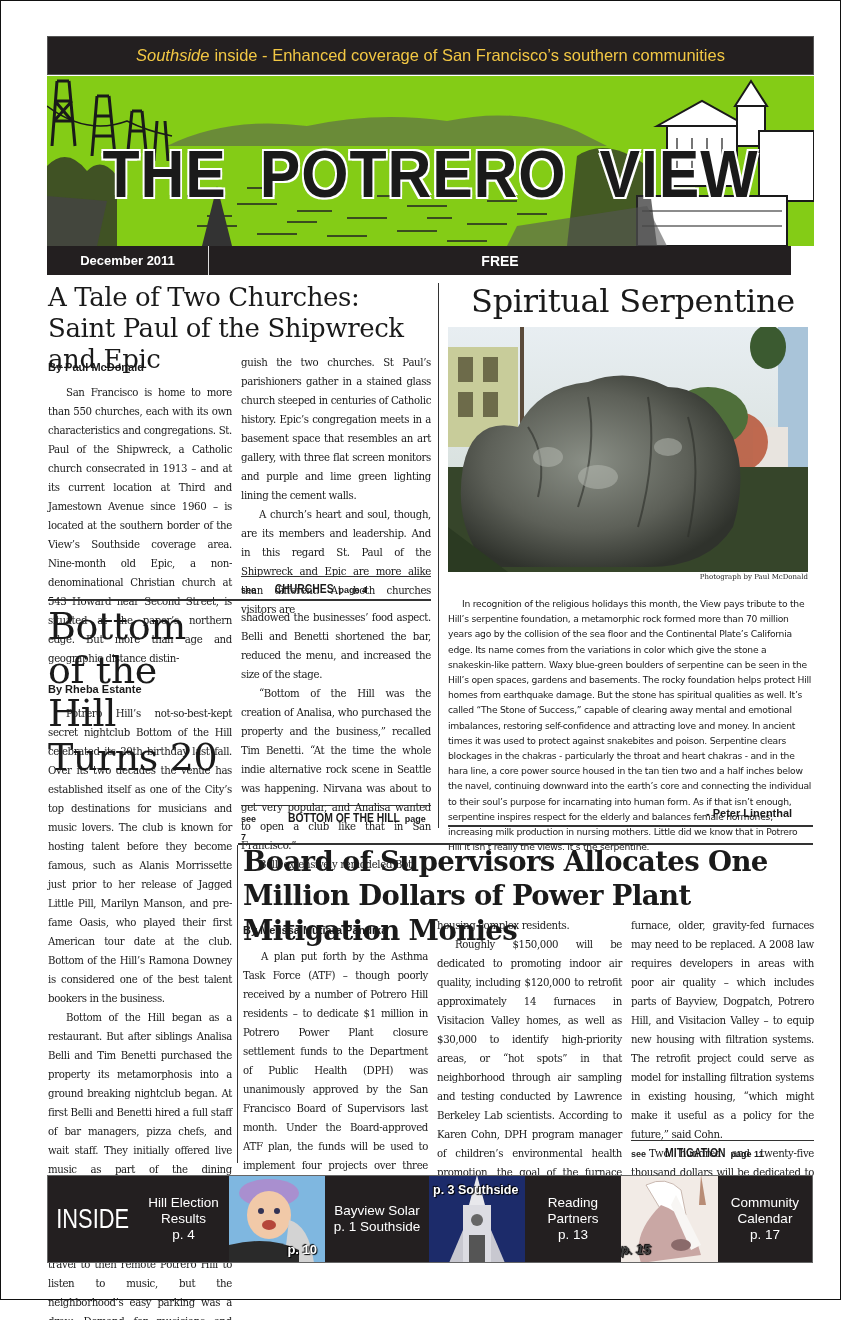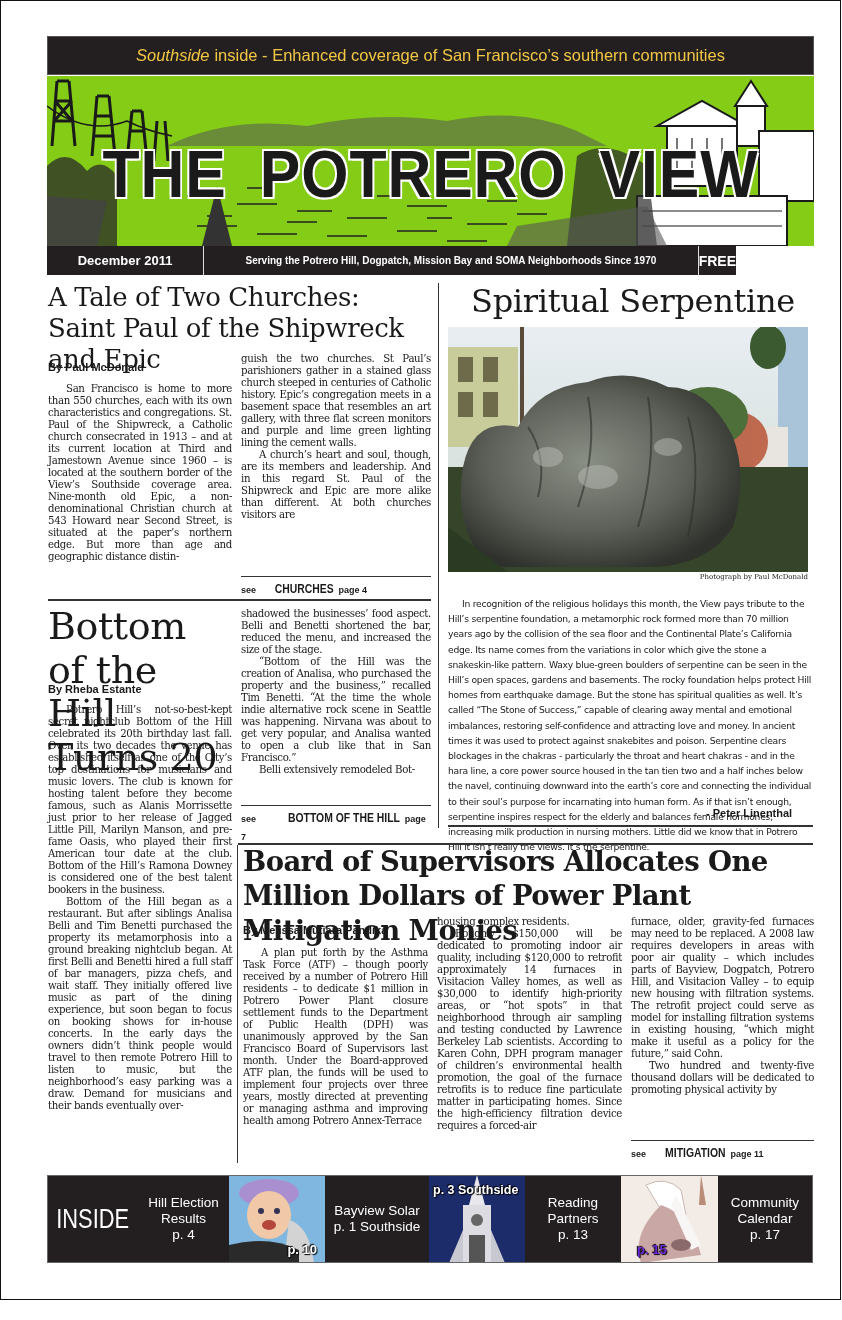--- a/index.html
+++ b/index.html
@@ -15,41 +15,41 @@
 
   
   .masthead { position: absolute; left: 47px; top: 76px; width: 767px; height: 170px; overflow: hidden; background: #84cc16; }
   .masthead svg { position: absolute; left: 0; top: 0; }
   .mast-title { position: absolute; left: 0; top: 58px; width: 767px; height: 80px; display: flex; align-items: center; justify-content: center;
     font-family: "Liberation Sans", sans-serif; font-weight: bold; font-size: 66px; letter-spacing: 1px; color: #1a1a1a;
     transform: scaleX(0.92); text-shadow: 2px 2px 0 #fff, -2px -2px 0 #fff, 2px -2px 0 #fff, -2px 2px 0 #fff; }
   .mast-title span { margin: 0 18px; }
 
   
-  .date-bar { position: absolute; left: 47px; top: 246px; width: 689px; height: 29px; background: #231f20; color: #fff; display: flex;
+  .date-bar { position: absolute; left: 47px; top: 246px; width: 744px; height: 29px; background: #231f20; color: #fff; display: flex;
     font-family: "Liberation Sans", sans-serif; }
   .date-bar .cell { display: flex; align-items: center; justify-content: center; border-right: 1px solid #ddd; }
   .date-bar .c1 { width: 162px; font-weight: bold; font-size: 13px; }
   .date-bar .c2 { width: 510px; font-size: 10px; font-weight: bold; }
   .date-bar .c3 { flex: 1; border-right: none; font-weight: bold; font-size: 14px; }
 
   
   .vline { position: absolute; background: #333; width: 1px; }
   .hline { position: absolute; background: #333; height: 2px; }
 
   
   .hl { position: absolute; font-family: "DejaVu Serif", serif; color: #1a1a1a; line-height: 1.2; }
   .hl-churches { left: 48px; top: 282px; width: 385px; font-size: 26px; font-weight: normal; letter-spacing: -0.4px; }
   .hl-serpentine { left: 448px; top: 282px; width: 370px; text-align: center; font-size: 32px; font-weight: normal; letter-spacing: -0.3px; }
   .hl-bottom { left: 48px; top: 605px; width: 185px; font-size: 38px; font-weight: normal; line-height: 1.15; letter-spacing: -0.4px; }
   .hl-board { left: 243px; top: 844px; width: 575px; font-size: 27.5px; font-weight: bold; line-height: 1.25; letter-spacing: -0.6px; }
 
   .byline { position: absolute; font-family: "Liberation Sans", sans-serif; font-weight: bold; font-size: 11px; color: #1a1a1a; }
 
-  .col { position: absolute; font-family: "DejaVu Serif", serif; font-size: 10.2px; line-height: 12px; text-align: justify; color: #1a1a1a; letter-spacing: -0.35px; }
+  .col { position: absolute; font-family: "DejaVu Serif", serif; font-size: 10.2px; line-height: 19px; text-align: justify; color: #1a1a1a; letter-spacing: -0.35px; }
   .col p { text-indent: 18px; }
   .col p.noindent { text-indent: 0; }
 
   .see-ref { position: absolute; font-family: "Liberation Sans", sans-serif; text-align: left; color: #1a1a1a; }
   .see-ref .small { font-size: 9px; font-weight: bold; }
   .see-ref .big { font-size: 13px; font-weight: bold; transform: scaleX(0.8); display: inline-block; transform-origin: right; letter-spacing: 0; }
 
   
   .photo { position: absolute; left: 448px; top: 327px; width: 360px; height: 245px; overflow: hidden; }
   .photo-credit { position: absolute; left: 448px; top: 573px; width: 360px; text-align: right; font-size: 7px; font-family: "DejaVu Serif", serif; }
@@ -135,21 +135,20 @@
   </svg>
   <div class="mast-title">
     <span>THE</span>
     <span>POTRERO</span>
     <span>VIEW</span>
   </div>
 </div>
 
 <div class="date-bar">
   <div class="cell c1">December 2011</div>
-  <div class="cell c2">Serving the Potrero Hill, Dogpatch, Mission Bay and SOMA Neighborhoods Since 1970</div>
   <div class="cell c3">FREE</div>
 </div>
 
 <div class="vline" style="left:438px; top:283px; height:545px;"></div>
 
 <h1 class="hl hl-churches">A Tale of Two Churches: Saint Paul of the Shipwreck and Epic</h1>
 <div class="byline" style="left:48px; top:361px;">By Paul McDonald</div>
 <div class="col" style="left:48px; top:383px; width:184px;">
   <p>San Francisco is home to more than 550 churches, each with its own characteristics and congregations. St. Paul of the Shipwreck, a Catholic church consecrated in 1913 – and at its current location at Third and Jamestown Avenue since 1960 – is located at the southern border of the View’s Southside coverage area. Nine-month old Epic, a non-denominational Christian church at 543 Howard near Second Street, is situated at the paper’s northern edge. But more than age and geographic distance distin-</p>
 </div>
@@ -306,21 +305,21 @@
   </div>
   <div class="slot img-slot" style="width:97px; background:#eee;">
     <svg width="97" height="88" viewBox="0 0 97 88">
       <rect width="97" height="88" fill="#f2ebe6"></rect>
       <path d="M25 10 Q45 0 60 15 L65 40 Q55 45 40 35 Z" fill="#fff" stroke="#c9b8b0"></path>
       <path d="M40 30 Q70 40 80 80 L20 88 Q10 60 40 30 Z" fill="#c9a7a4"></path>
       <path d="M55 20 L80 70 L70 75 L50 30 Z" fill="#f8f6f4"></path>
       <ellipse cx="60" cy="70" rx="10" ry="6" fill="#8a6a6a"></ellipse>
       <path d="M80 0 L85 30 L78 30 Z" fill="#b88c76"></path>
     </svg>
-    <span class="img-caption" style="left:16px; bottom:4px; color:#6d28d9;">p. 15</span>
+    <span class="img-caption" style="left:0; bottom:4px; color:#404040;font-style:italic;">p. 15</span>
   </div>
   <div class="slot" style="flex:1;">
     <div>
       <div>Community</div>
       <div>Calendar</div>
       <div>p. 17</div>
     </div>
   </div>
 </div>
 

